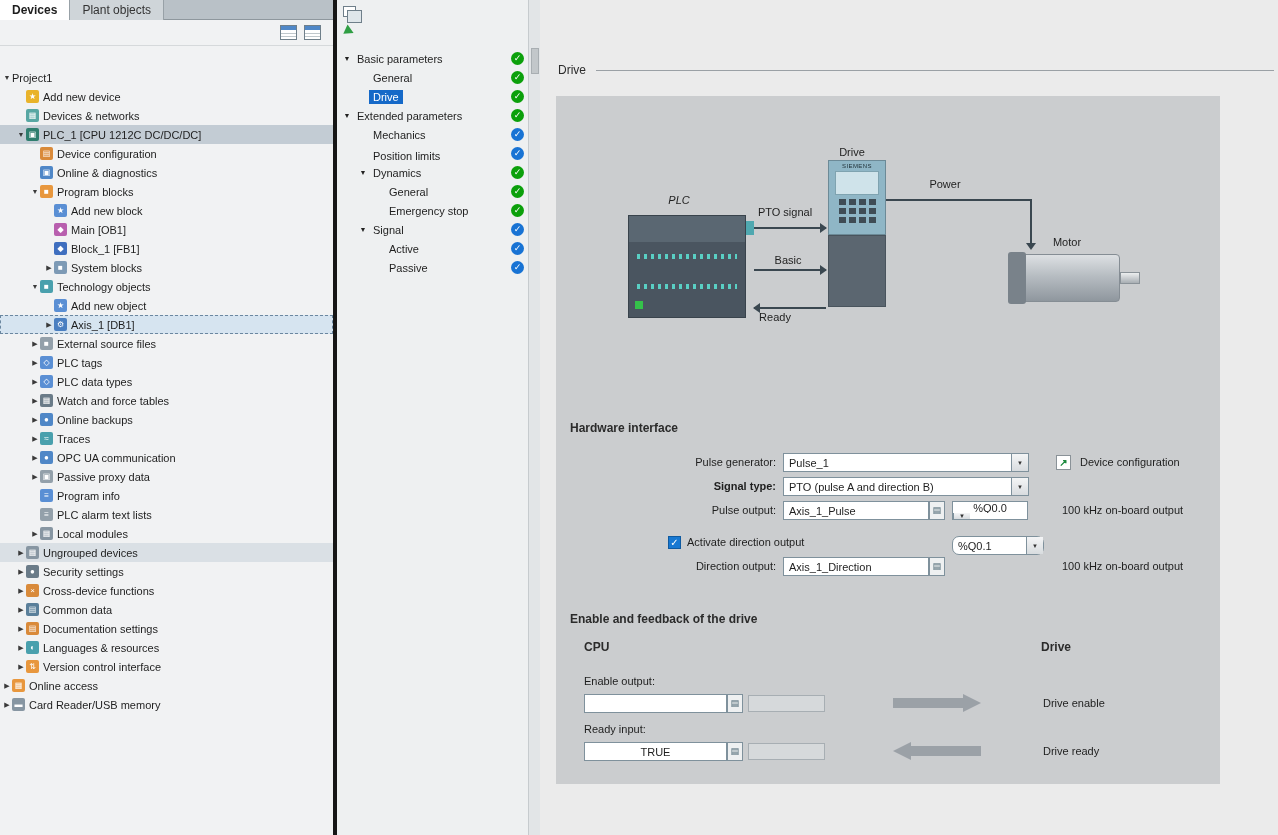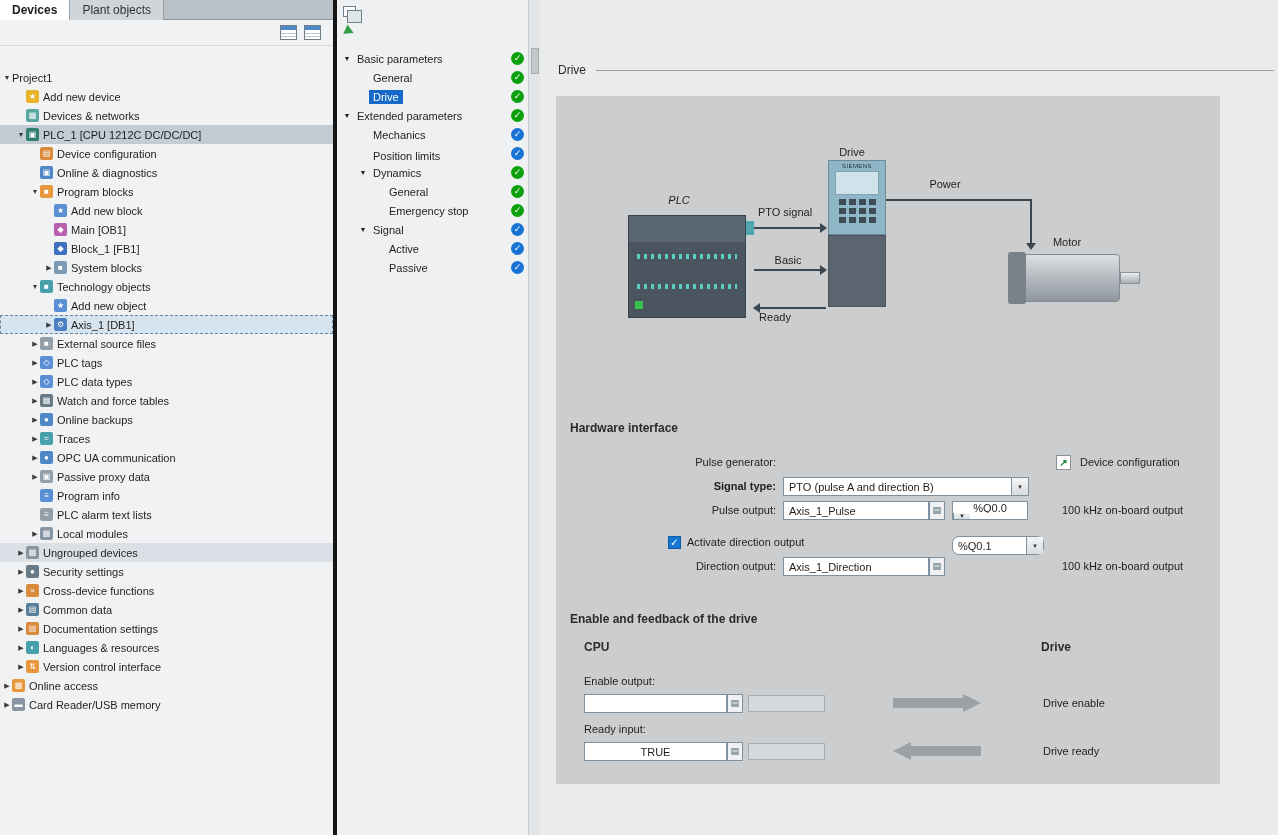--- a/index.html
+++ b/index.html
@@ -424,20 +424,24 @@
       <div class="flow right" style="left:198px;top:173px;width:72px;"></div>
       <div class="dlabel" style="left:189px;top:215px;width:60px;">Ready</div>
       <div class="flow left" style="left:198px;top:211px;width:72px;"></div>
       <div class="dlabel" style="left:359px;top:82px;width:60px;">Power</div>
       <div class="power-h"></div>
       <div class="power-v"></div>
 
       <div class="cfg-heading" style="left:14px;top:325px;">Hardware interface</div>
 
       <div class="frm-label" style="top:357px;">Pulse generator:</div>
+      <div class="field" style="left:227px;top:357px;width:246px;">
+        <span class="fval">Pulse_1</span>
+        <span class="dd-btn">▼</span>
+      </div>
       <div class="link-icon" style="left:500px;top:359px;">↗</div>
       <div class="link-text" style="left:524px;top:357px;">Device configuration</div>
 
       <div class="frm-label" style="top:381px;font-weight:bold;">Signal type:</div>
       <div class="field" style="left:227px;top:381px;width:246px;">
         <span class="fval">PTO (pulse A and direction B)</span>
         <span class="dd-btn">▼</span>
       </div>
 
       <div class="frm-label" style="top:405px;">Pulse output:</div>

